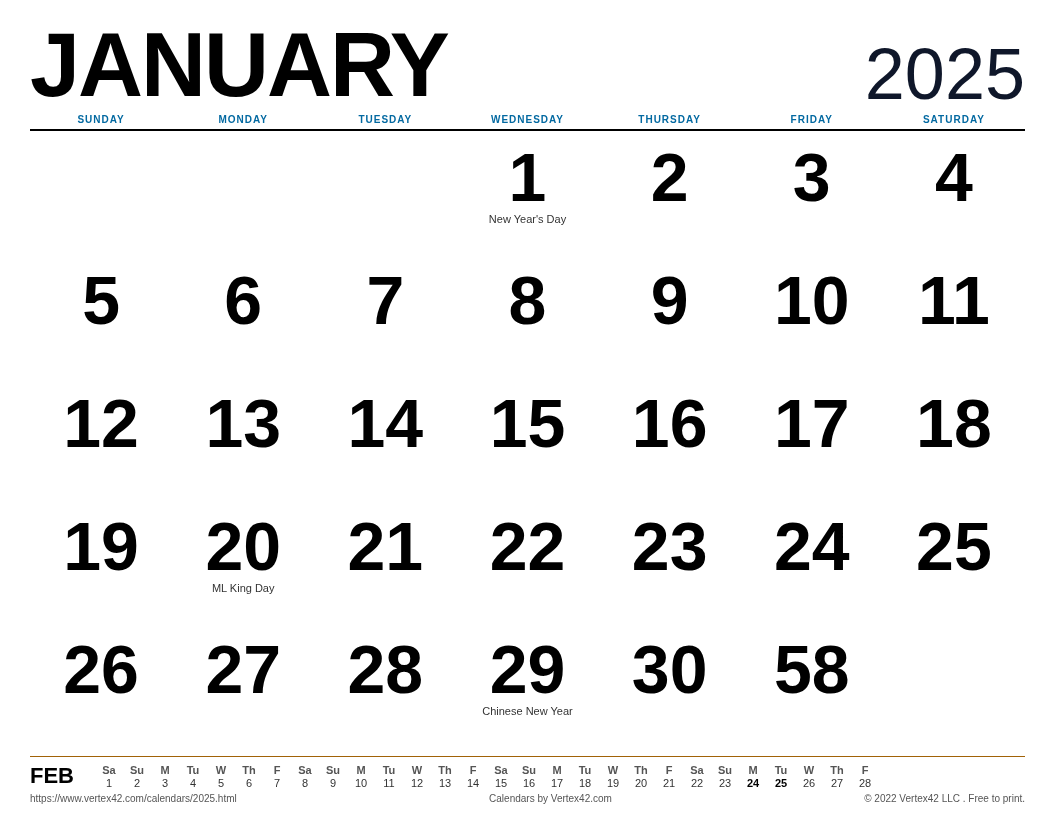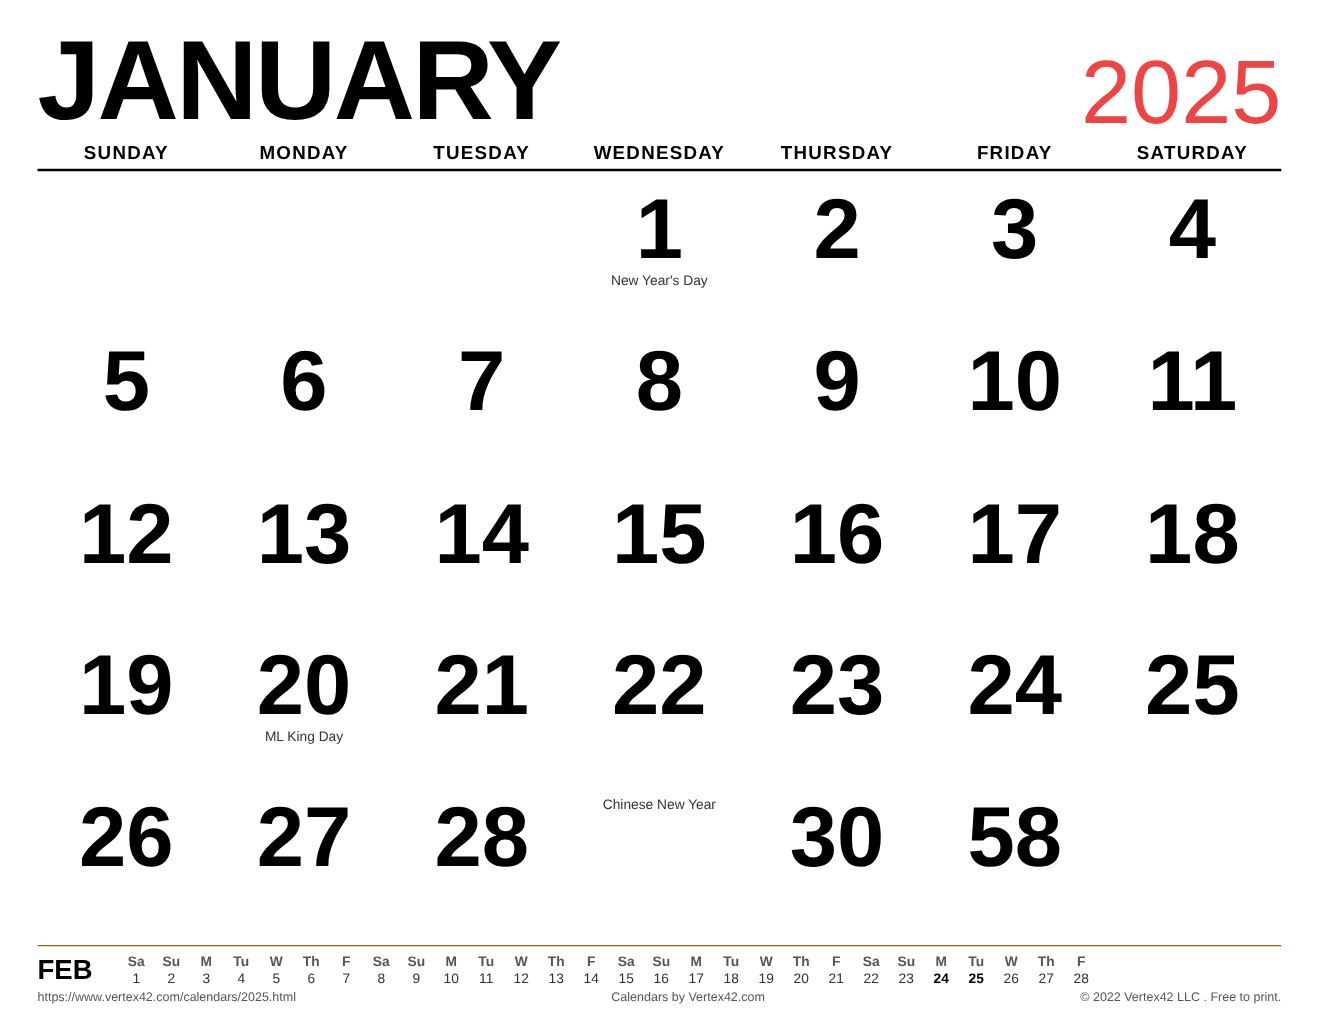--- a/index.html
+++ b/index.html
@@ -33,39 +33,39 @@
       font-weight: 900;
       color: #000;
       line-height: 1;
       letter-spacing: -2px;
       font-family: 'Arial Black', 'Arial Narrow', Arial, sans-serif;
     }
 
     .year-title {
       font-size: 72px;
       font-weight: 300;
-      color: #ef4444;
+      color: #0f172a;
       line-height: 1;
       font-family: Arial, sans-serif;
     }
 
     
     .day-headers {
       display: grid;
       grid-template-columns: repeat(7, 1fr);
       border-bottom: 2px solid #000;
       padding-bottom: 4px;
       margin-bottom: 6px;
     }
 
     .day-header {
       text-align: center;
-      font-size: 15px;
+      font-size: 10px;
       font-weight: 700;
-      color: #000000;
+      color: #0369a1;
       letter-spacing: 1px;
       font-family: Arial, sans-serif;
     }
 
     
     .calendar-grid {
       display: grid;
       grid-template-columns: repeat(7, 1fr);
       flex: 1;
     }
@@ -242,20 +242,21 @@
       <div class="day-cell">
         <span class="day-number">26</span>
       </div>
       <div class="day-cell">
         <span class="day-number">27</span>
       </div>
       <div class="day-cell">
         <span class="day-number">28</span>
       </div>
       <div class="day-cell">
+        <span class="day-number">29</span>
         <span class="day-event">Chinese New Year</span>
       </div>
       <div class="day-cell">
         <span class="day-number">30</span>
       </div>
       <div class="day-cell">
         <span class="day-number">58</span>
       </div>
       <div class="empty-cell"></div>
     </div>

